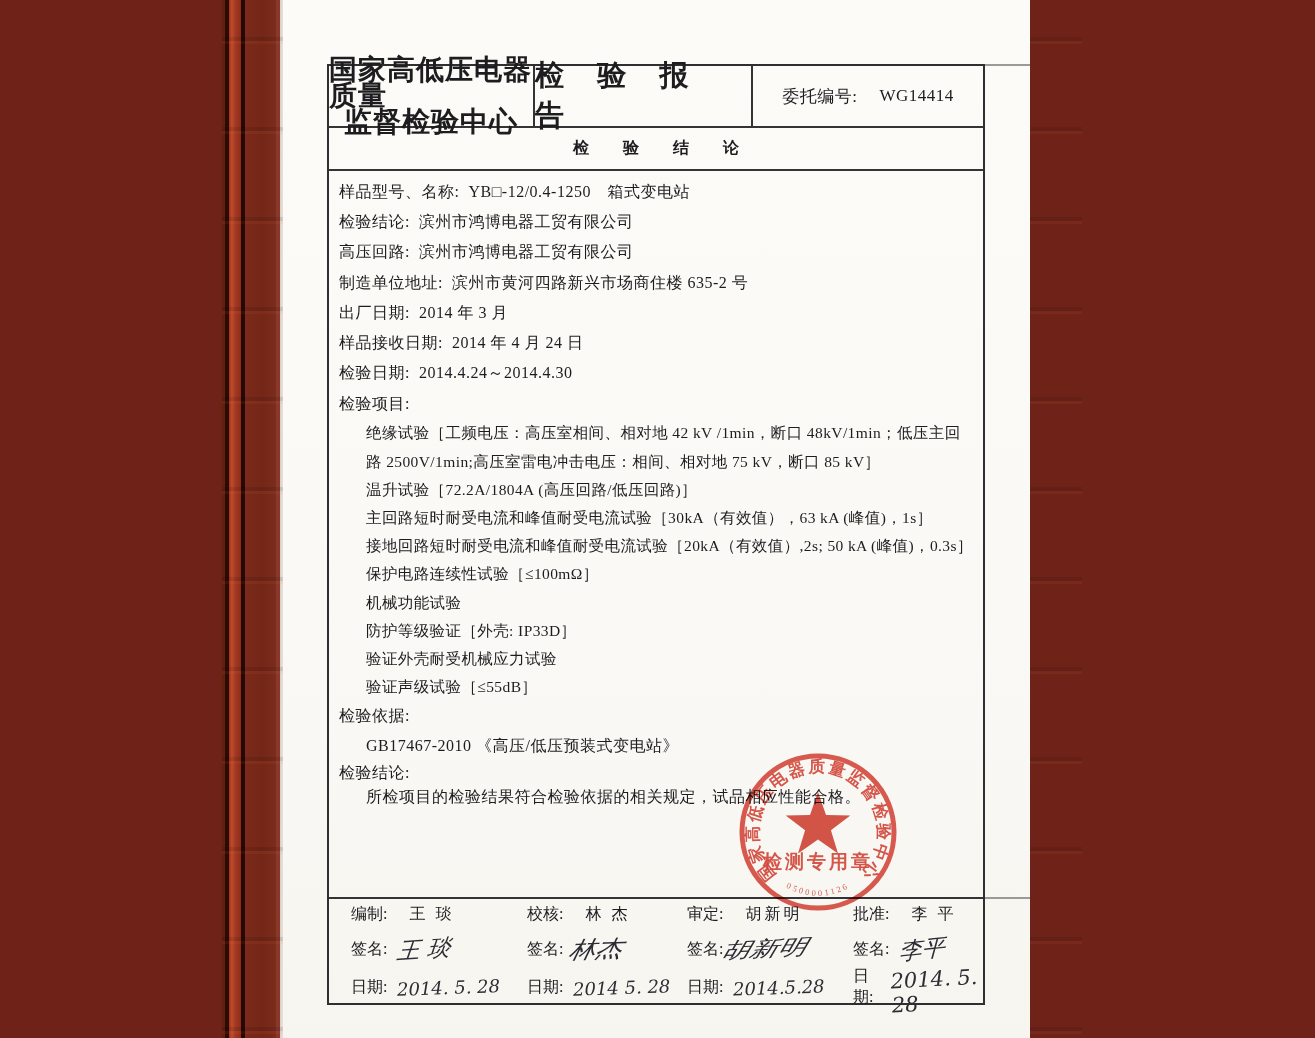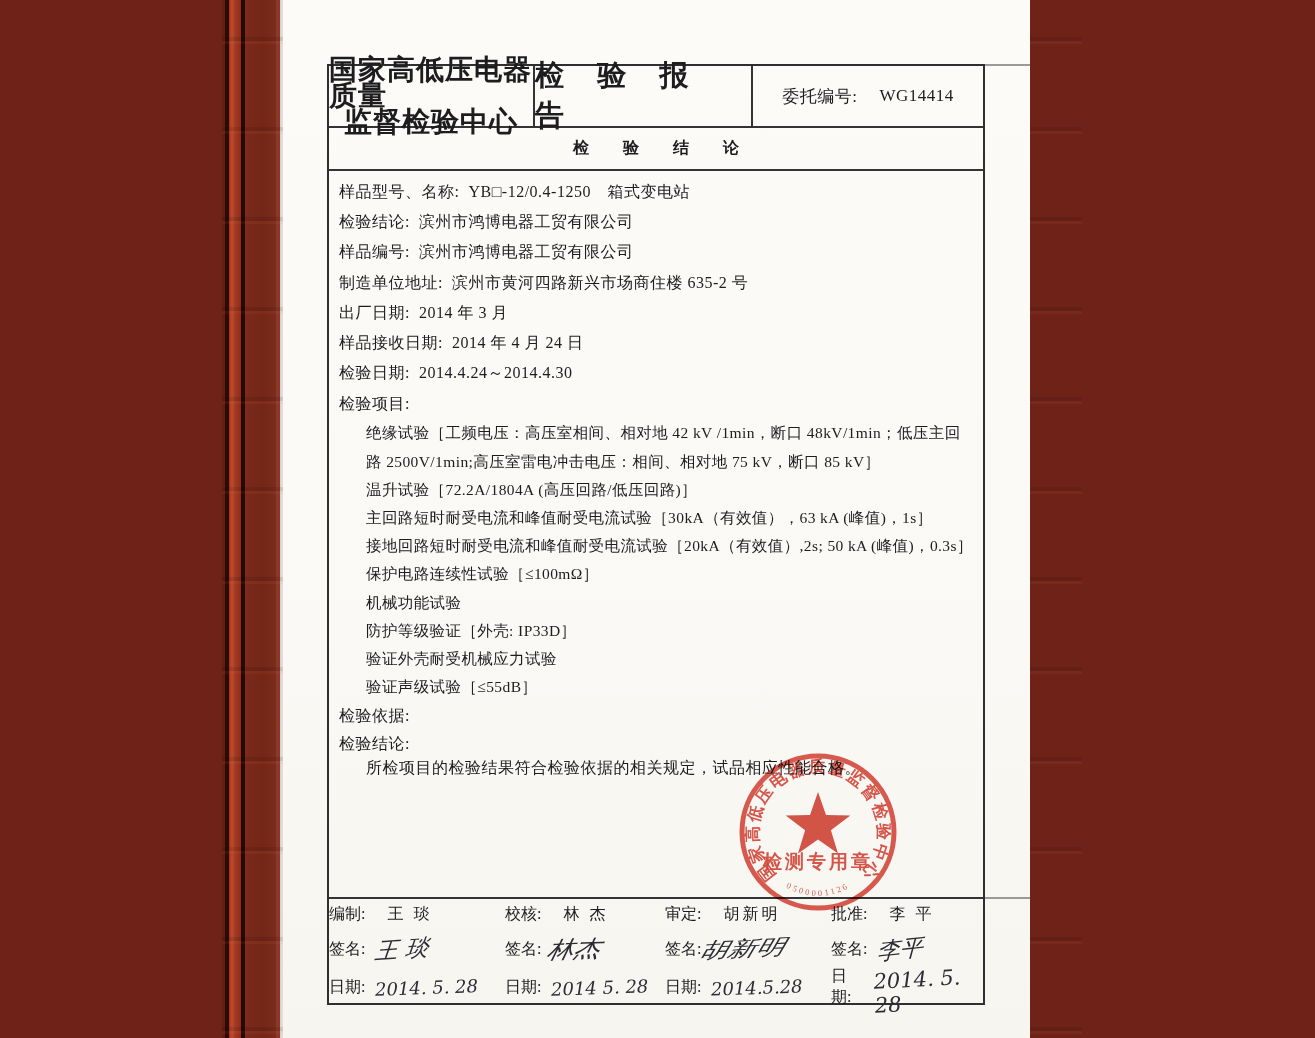--- a/index.html
+++ b/index.html
@@ -78,21 +78,21 @@
   .field-value { margin-left:9px; }
   .ti-heading { height:31px; line-height:31px; font-weight:500; letter-spacing:.5px; }
   .ti-item { margin-left:27px; line-height:28.2px; font-size:15.5px; letter-spacing:.4px; }
   .basis-heading { line-height:30px; letter-spacing:.5px; }
   .basis-text { margin-left:27px; line-height:29px; letter-spacing:.5px; }
   .concl-heading { line-height:25px; letter-spacing:.5px; }
   .concl-text { margin-left:27px; line-height:24px; letter-spacing:.5px; }
   
   .signoff {
     height:106px; flex:none; border-top:2px solid #343436;
-    box-sizing:border-box; padding-left:0;
+    box-sizing:border-box; padding-left:22px;
     display:grid; grid-template-columns:176px 160px 166px 1fr;
     overflow:visible;
   }
   .so-col { display:grid; grid-template-rows:30px 40px 36px; overflow:visible; }
   .so-role, .so-sign, .so-date { display:flex; align-items:center; font-size:16px; overflow:visible; }
   .so-name { margin-left:22px; letter-spacing:3px; }
   .so-sign .hand, .so-date .hand {
     margin-left:10px; color:#2c2c34;
     font-family:"DejaVu Serif","Liberation Serif",serif;
     font-style:italic;
@@ -130,38 +130,39 @@
         <span>委托编号:</span>
         <span>WG14414</span>
       </div>
     </div>
 
     <div class="subhdr">检 验 结 论</div>
 
     <div class="docbody">
       <div class="field-line"><span class="field-label">样品型号、名称:</span><span class="field-value">YB□-12/0.4-1250　箱式变电站</span></div>
       <div class="field-line"><span class="field-label">检验结论:</span><span class="field-value">滨州市鸿博电器工贸有限公司</span></div>
-      <div class="field-line"><span class="field-label">样品编号:</span><span class="field-value">滨州市鸿博电器工贸有限公司</span></div>
+      <div class="field-line"><span class="field-label">高压回路:</span><span class="field-value">滨州市鸿博电器工贸有限公司</span></div>
       <div class="field-line"><span class="field-label">制造单位地址:</span><span class="field-value">滨州市黄河四路新兴市场商住楼 635-2 号</span></div>
       <div class="field-line"><span class="field-label">出厂日期:</span><span class="field-value">2014 年 3 月</span></div>
       <div class="field-line"><span class="field-label">样品接收日期:</span><span class="field-value">2014 年 4 月 24 日</span></div>
       <div class="field-line"><span class="field-label">检验日期:</span><span class="field-value">2014.4.24～2014.4.30</span></div>
 
       <div class="ti-heading">检验项目:</div>
       <div class="ti-item">绝缘试验［工频电压：高压室相间、相对地 42 kV /1min，断口 48kV/1min；低压主回路 2500V/1min;高压室雷电冲击电压：相间、相对地 75 kV，断口 85 kV］</div>
       <div class="ti-item">温升试验［72.2A/1804A (高压回路/低压回路)］</div>
       <div class="ti-item">主回路短时耐受电流和峰值耐受电流试验［30kA（有效值），63 kA (峰值)，1s］</div>
       <div class="ti-item">接地回路短时耐受电流和峰值耐受电流试验［20kA（有效值）,2s; 50 kA (峰值)，0.3s］</div>
       <div class="ti-item">保护电路连续性试验［≤100mΩ］</div>
       <div class="ti-item">机械功能试验</div>
       <div class="ti-item">防护等级验证［外壳: IP33D］</div>
       <div class="ti-item">验证外壳耐受机械应力试验</div>
       <div class="ti-item">验证声级试验［≤55dB］</div>
 
       <div class="basis-heading">检验依据:</div>
+      <div class="basis-text">GB17467-2010 《高压/低压预装式变电站》</div>
 
       <div class="concl-heading">检验结论:</div>
       <div class="concl-text">所检项目的检验结果符合检验依据的相关规定，试品相应性能合格。</div>
     </div>
 
     <div class="signoff">
       <div class="so-col">
         <div class="so-role">
             <span>编制:</span>
             <span class="so-name">王 琰</span>

